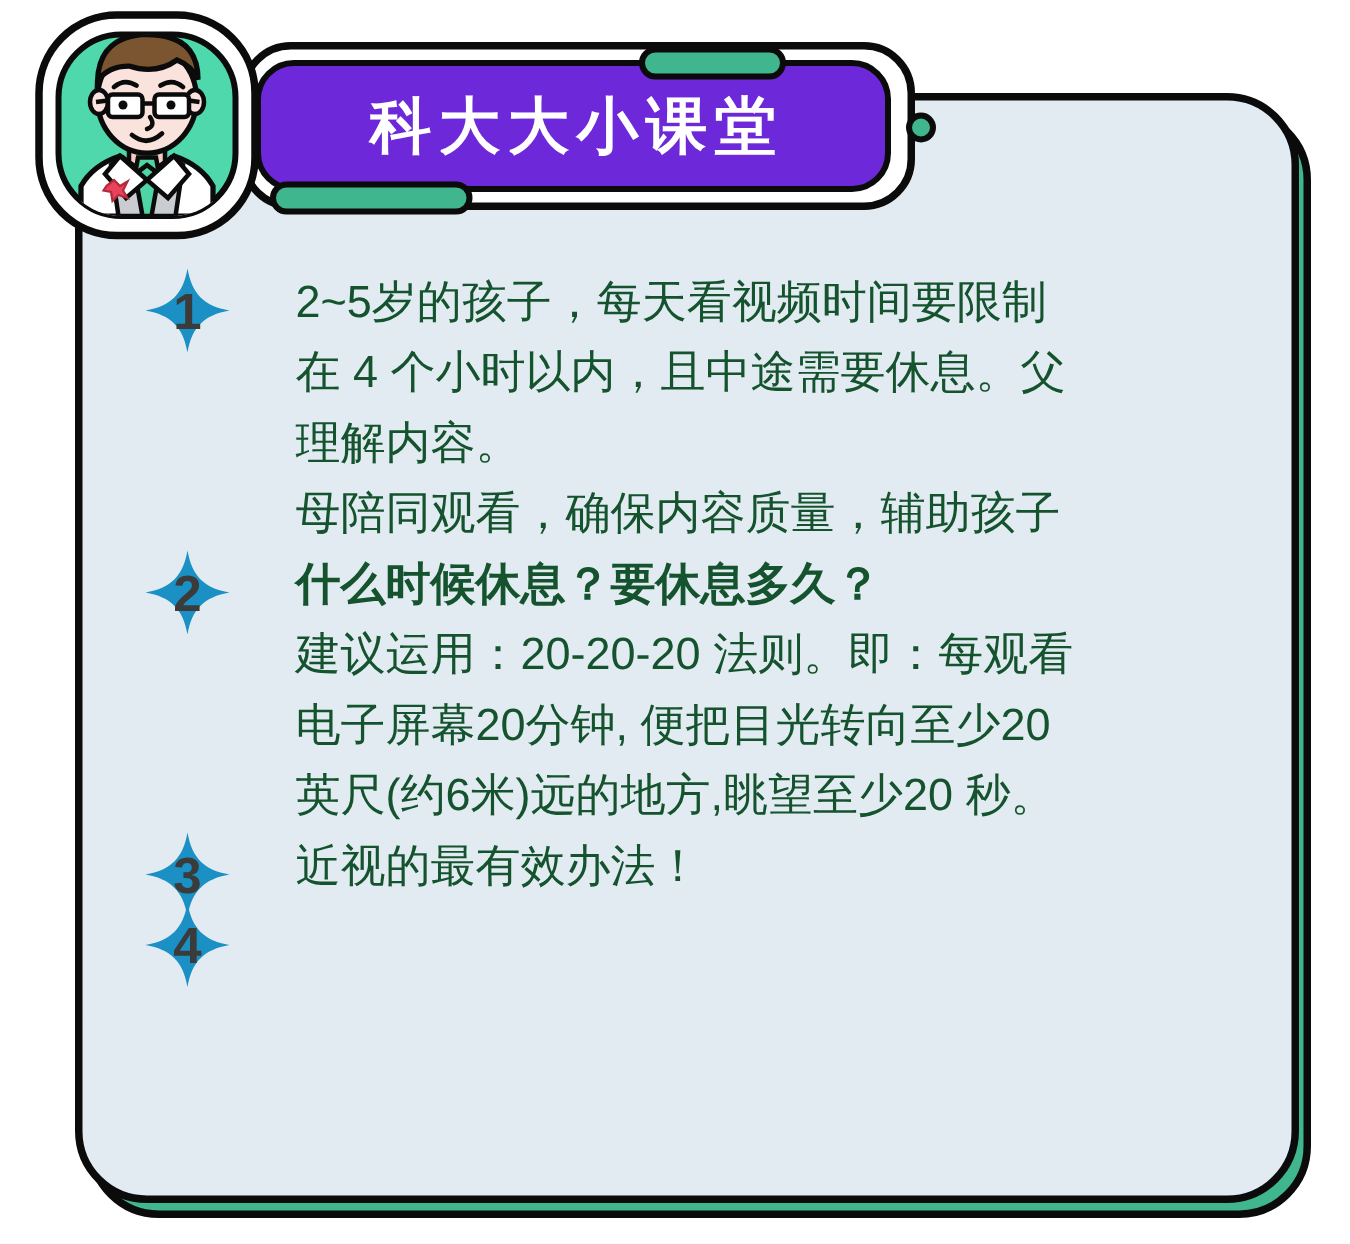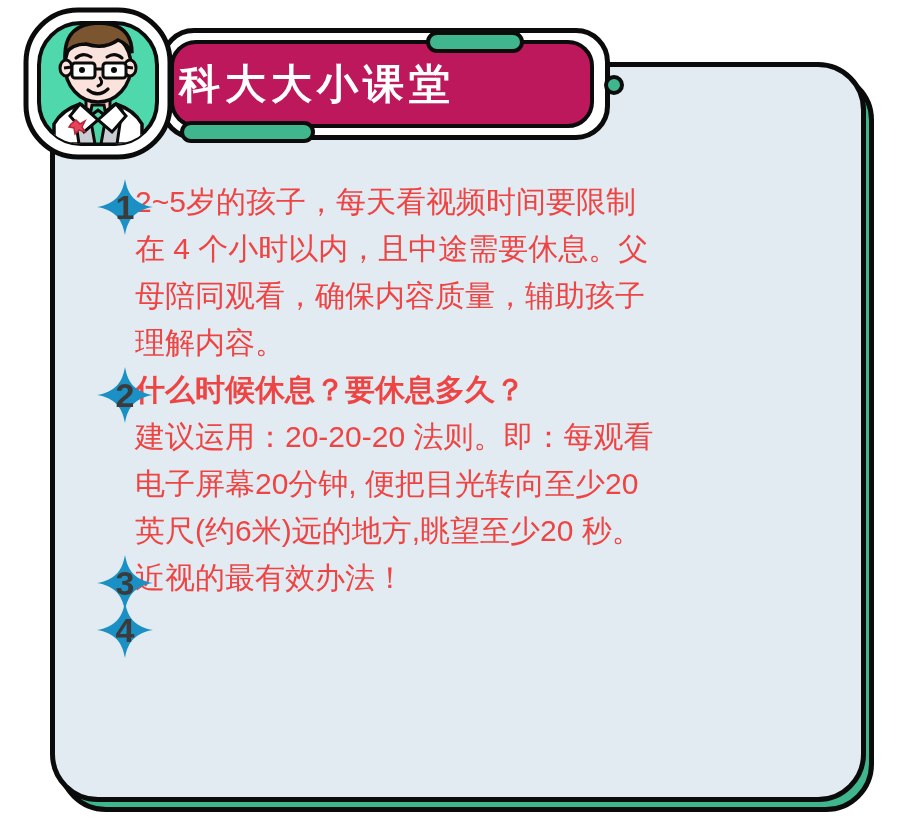--- a/index.html
+++ b/index.html
@@ -70,27 +70,27 @@
     box-sizing: border-box;
   }
 
   
   .banner-inner {
     position: absolute;
     left: 18px;
     top: 22px;
     width: 424px;
     height: 88px;
-    background: #be185d;
+    background: #6d28d9;
     border: 4px solid #0b0b0b;
     border-radius: 26px;
     box-sizing: border-box;
     display: flex;
     align-items: center;
-    justify-content: flex-start;
+    justify-content: center;
   }
 
   .banner-title {
     color: #ffffff;
     font-size: 41px;
     font-weight: bold;
     letter-spacing: 5px;
     line-height: 1;
     white-space: nowrap;
     text-indent: 5px;
@@ -159,22 +159,22 @@
 
   .marker {
     position: absolute;
     left: 0;
     top: 0;
     width: 58px;
     height: 58px;
   }
 
   .item-body {
-    margin-left: 39px;
-    color: #ef4444;
+    margin-left: 101px;
+    color: #14532d;
     font-size: 30px;
     line-height: 47px;
     letter-spacing: 0px;
   }
   .item-body .line { display: block; white-space: nowrap; }
   .item-body .line.bold { font-weight: bold; }
 </style>
 </head>
 <body>
 
@@ -252,22 +252,22 @@
     <div class="item">
       <div class="marker">
         <svg viewBox="0 0 58 58" width="58" height="58" xmlns="http://www.w3.org/2000/svg">
           <path d="M29 1 C32 18 40 26 57 29 C40 32 32 40 29 57 C26 40 18 32 1 29 C18 26 26 18 29 1 Z" fill="#1a90c4"></path>
           <text x="29" y="41" text-anchor="middle" font-family="'Liberation Sans', sans-serif" font-size="34" font-weight="bold" fill="#3b3b3b">1</text>
         </svg>
       </div>
       <div class="item-body">
         <span class="line">2~5岁的孩子，每天看视频时间要限制</span>
         <span class="line">在 4 个小时以内，且中途需要休息。父</span>
+        <span class="line">理解内容。</span>
         <span class="line">母陪同观看，确保内容质量，辅助孩子</span>
-        <span class="line">理解内容。</span>
       </div>
     </div>
 
     <div class="item">
       <div class="marker">
         <svg viewBox="0 0 58 58" width="58" height="58" xmlns="http://www.w3.org/2000/svg">
           <path d="M29 1 C32 18 40 26 57 29 C40 32 32 40 29 57 C26 40 18 32 1 29 C18 26 26 18 29 1 Z" fill="#1a90c4"></path>
           <text x="29" y="41" text-anchor="middle" font-family="'Liberation Sans', sans-serif" font-size="34" font-weight="bold" fill="#3b3b3b">2</text>
         </svg>
       </div>

